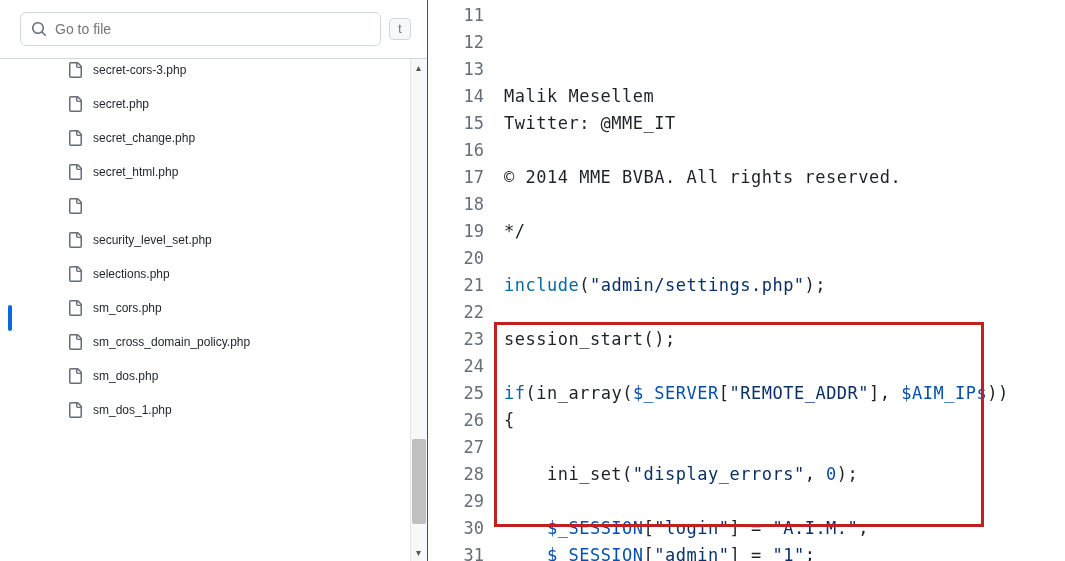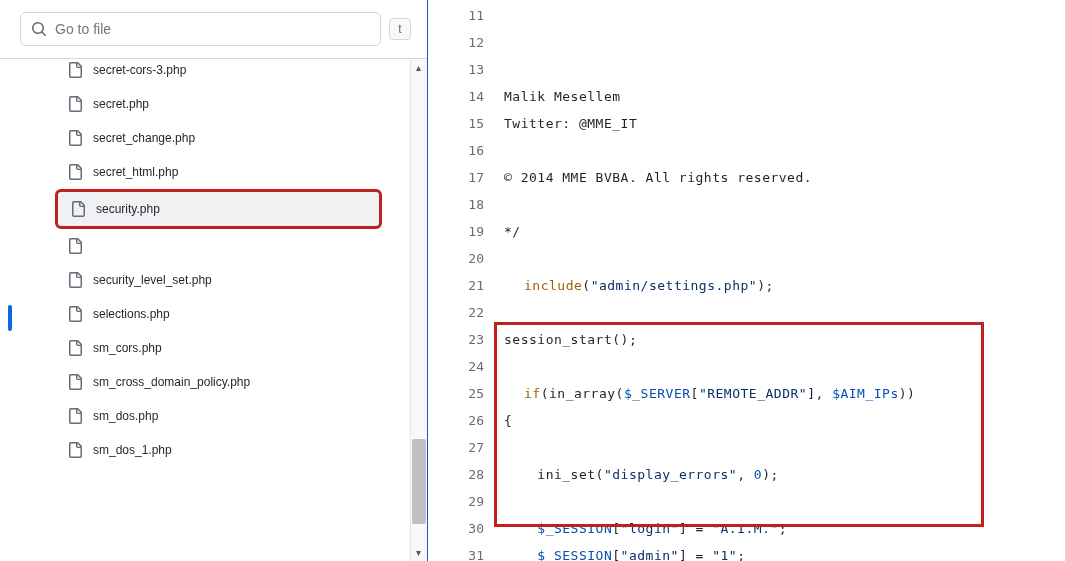--- a/index.html
+++ b/index.html
@@ -125,42 +125,42 @@
   justify-content: center;
   font-size: 10px;
   color: #555;
 }
 .scroll-arrow-up { top: 0; }
 .scroll-arrow-down { bottom: 0; }
 .code-area {
   flex: 1;
   display: flex;
   font-family: ui-monospace, SFMono-Regular, Menlo, Consolas, monospace;
-  font-size: 13px;
+  font-size: 17px;
   line-height: 27px;
   overflow: hidden;
   position: relative;
   padding-top: 2px;
 }
 .gutter {
   width: 76px;
   text-align: right;
   color: #656d76;
   padding-right: 20px;
   user-select: none;
 }
 .gutter div { height: 27px; }
 .code-lines {
   flex: 1;
   white-space: pre;
   color: #1f2328;
   position: relative;
 }
 .code-lines .line { height: 27px; letter-spacing: 0.5px; }
-.tok-kw { color: #a16207; margin-left: 20px; }
+.tok-kw { color: #0369a1; }
 .tok-str { color: #0a3069; }
 .tok-num { color: #0550ae; }
 .code-highlight-frame {
   position: absolute;
   border: 3px solid #c02020;
   pointer-events: none;
   left: -10px;
   top: 320px;
   width: 490px;
   height: 205px;
@@ -199,26 +199,20 @@
             <svg class="file-icon" viewBox="0 0 16 16">
               <path d="M2 1.75C2 .784 2.784 0 3.75 0h6.586c.464 0 .909.184 1.237.513l2.914 2.914c.329.328.513.773.513 1.237v9.586A1.75 1.75 0 0 1 13.25 16h-9.5A1.75 1.75 0 0 1 2 14.25V1.75Zm1.5 0v12.5c0 .138.112.25.25.25h9.5a.25.25 0 0 0 .25-.25V6h-2.75A1.75 1.75 0 0 1 9 4.25V1.5H3.75a.25.25 0 0 0-.25.25Zm7 0v2.75c0 .138.112.25.25.25h2.75L10.5 1.5Z"></path>
             </svg>
             <span class="file-name">secret_change.php</span>
           </div>
           <div class="file-row">
             <svg class="file-icon" viewBox="0 0 16 16">
               <path d="M2 1.75C2 .784 2.784 0 3.75 0h6.586c.464 0 .909.184 1.237.513l2.914 2.914c.329.328.513.773.513 1.237v9.586A1.75 1.75 0 0 1 13.25 16h-9.5A1.75 1.75 0 0 1 2 14.25V1.75Zm1.5 0v12.5c0 .138.112.25.25.25h9.5a.25.25 0 0 0 .25-.25V6h-2.75A1.75 1.75 0 0 1 9 4.25V1.5H3.75a.25.25 0 0 0-.25.25Zm7 0v2.75c0 .138.112.25.25.25h2.75L10.5 1.5Z"></path>
             </svg>
             <span class="file-name">secret_html.php</span>
-          </div>
-          <div class="file-row selected selected-frame">
-            <svg class="file-icon" viewBox="0 0 16 16">
-              <path d="M2 1.75C2 .784 2.784 0 3.75 0h6.586c.464 0 .909.184 1.237.513l2.914 2.914c.329.328.513.773.513 1.237v9.586A1.75 1.75 0 0 1 13.25 16h-9.5A1.75 1.75 0 0 1 2 14.25V1.75Zm1.5 0v12.5c0 .138.112.25.25.25h9.5a.25.25 0 0 0 .25-.25V6h-2.75A1.75 1.75 0 0 1 9 4.25V1.5H3.75a.25.25 0 0 0-.25.25Zm7 0v2.75c0 .138.112.25.25.25h2.75L10.5 1.5Z"></path>
-            </svg>
-            <span class="file-name">security.php</span>
           </div>
           <div class="file-row">
             <svg class="file-icon" viewBox="0 0 16 16">
               <path d="M2 1.75C2 .784 2.784 0 3.75 0h6.586c.464 0 .909.184 1.237.513l2.914 2.914c.329.328.513.773.513 1.237v9.586A1.75 1.75 0 0 1 13.25 16h-9.5A1.75 1.75 0 0 1 2 14.25V1.75Zm1.5 0v12.5c0 .138.112.25.25.25h9.5a.25.25 0 0 0 .25-.25V6h-2.75A1.75 1.75 0 0 1 9 4.25V1.5H3.75a.25.25 0 0 0-.25.25Zm7 0v2.75c0 .138.112.25.25.25h2.75L10.5 1.5Z"></path>
             </svg>
           </div>
           <div class="file-row">
             <svg class="file-icon" viewBox="0 0 16 16">
               <path d="M2 1.75C2 .784 2.784 0 3.75 0h6.586c.464 0 .909.184 1.237.513l2.914 2.914c.329.328.513.773.513 1.237v9.586A1.75 1.75 0 0 1 13.25 16h-9.5A1.75 1.75 0 0 1 2 14.25V1.75Zm1.5 0v12.5c0 .138.112.25.25.25h9.5a.25.25 0 0 0 .25-.25V6h-2.75A1.75 1.75 0 0 1 9 4.25V1.5H3.75a.25.25 0 0 0-.25.25Zm7 0v2.75c0 .138.112.25.25.25h2.75L10.5 1.5Z"></path>
             </svg>

